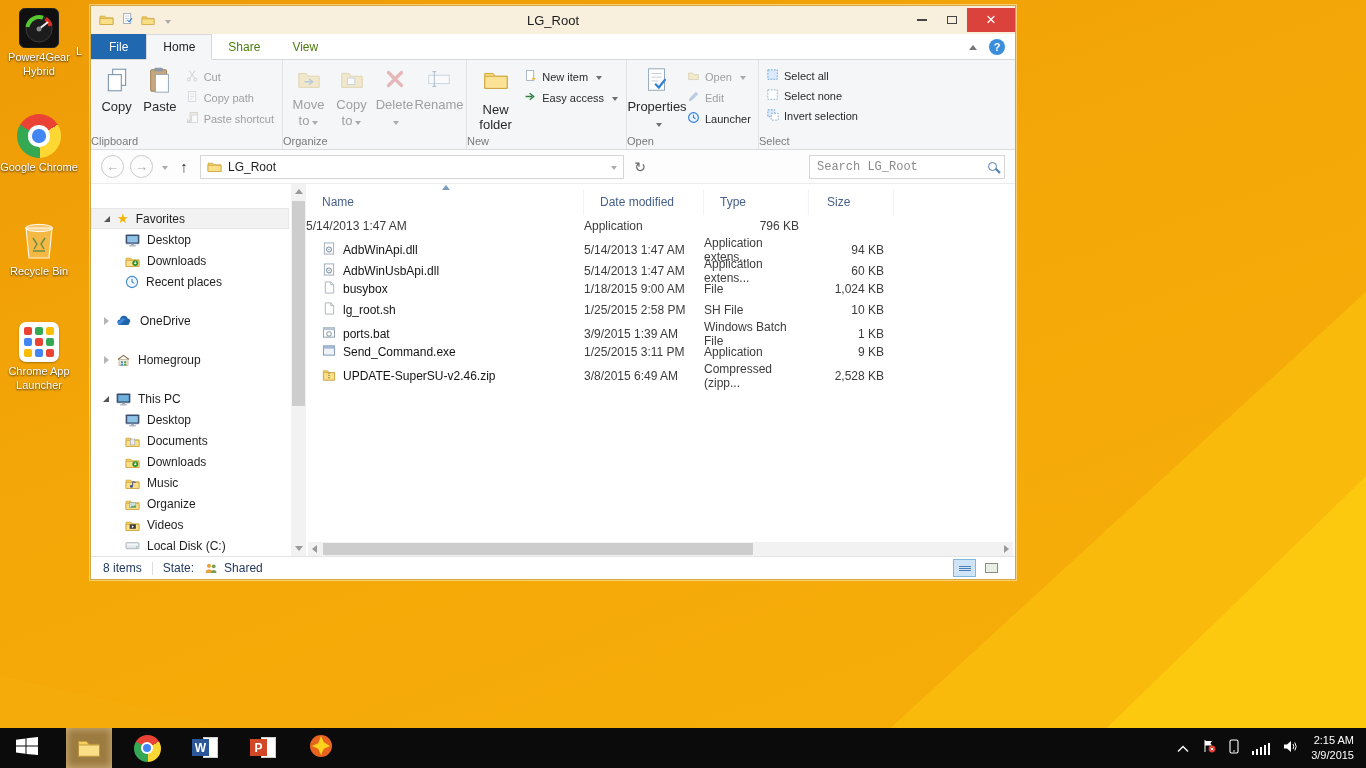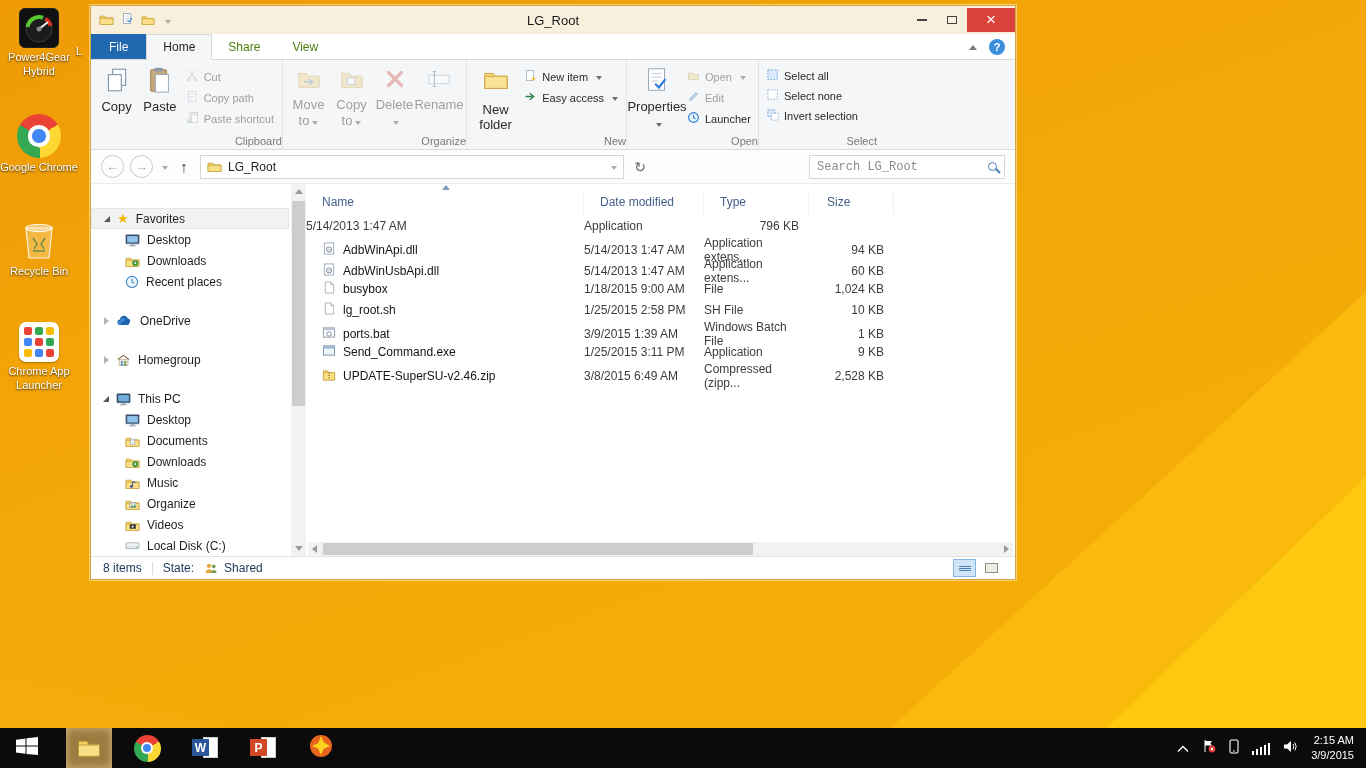--- a/index.html
+++ b/index.html
@@ -47,21 +47,21 @@
 .tab-file{background:#2068b0;color:#fff;padding:0 18px;}
 .tab-home{background:#f5f6f7;border:1px solid #d8d9da;border-bottom:1px solid #f5f6f7;margin-bottom:-1px;color:#222;}
 .tabrow-right{margin-left:auto;display:flex;align-items:center;gap:12px;padding-right:10px;}
 .chev-up{width:0;height:0;border:4px solid transparent;border-bottom:5px solid #777;margin-bottom:3px;}
 .help-btn{width:16px;height:16px;border-radius:50%;background:#3a8edb;color:#fff;font-size:11px;font-weight:bold;display:flex;align-items:center;justify-content:center;}
 .help-btn::before{content:"?";}
 
 
 .ribbon{height:90px;background:#f5f6f7;border-bottom:1px solid #dadbdc;display:flex;}
 .rgroup{position:relative;border-right:1px solid #e2e3e4;padding:3px 4px 16px;}
-.rg-label{position:absolute;left:0;right:0;bottom:2px;text-align:right;font-size:11px;color:#7a7a7a;}
+.rg-label{position:absolute;left:0;right:0;bottom:2px;text-align:left;font-size:11px;color:#7a7a7a;}
 .rg-body{display:flex;height:100%;}
 .bbtn{width:46px;display:flex;flex-direction:column;align-items:center;padding-top:3px;font-size:13px;color:#2a2a2a;}
 .blbl{text-align:center;line-height:1.2;margin-top:2px;}
 .scol{display:flex;flex-direction:column;gap:4px;padding-top:5px;}
 .sbtn{display:flex;align-items:center;gap:5px;font-size:11px;color:#2a2a2a;padding:1px 4px;white-space:nowrap;}
 .disabled{color:#9f9f9f !important;}
 .disabled svg{opacity:.5;}
 .dd{width:0;height:0;border:3px solid transparent;border-top:4px solid #707070;display:inline-block;margin-left:3px;position:relative;top:3px;}
 .disabled .dd,.dd.dim{border-top-color:#ababab;}
 

